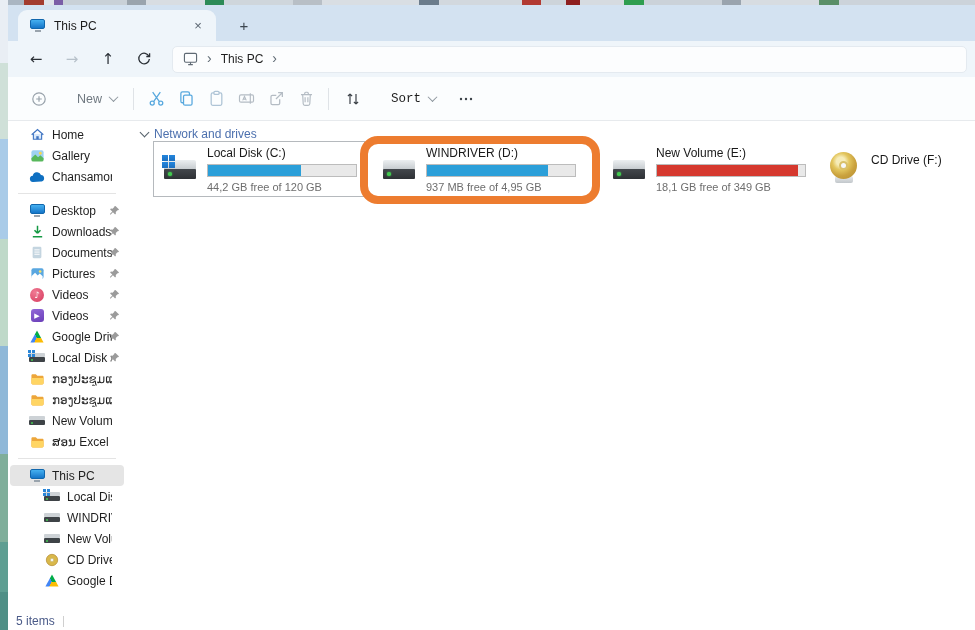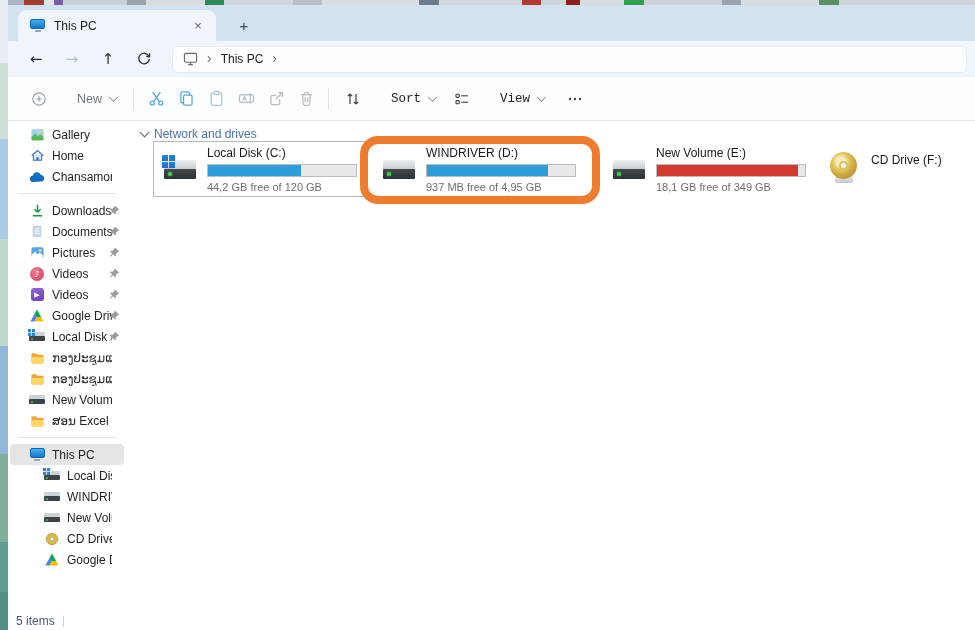--- a/index.html
+++ b/index.html
@@ -235,74 +235,76 @@
       </div>
       <div class="tsep"></div>
       <div class="tbtn">
         <svg width="16" height="16" viewBox="0 0 16 16">
           <path d="M5 13V3M5 3 2.9 5.1M5 3l2.1 2.1" fill="none" stroke="#3c4248" stroke-width="1.2"></path>
           <path d="M11 3v10M11 13l-2.1-2.1M11 13l2.1-2.1" fill="none" stroke="#3c4248" stroke-width="1.2"></path>
         </svg>
         <span class="tbtn-label dark">Sort</span>
         <span class="chev"></span>
       </div>
-      <div class="tbtn">
-        <svg width="16" height="16" viewBox="0 0 16 16">
-          <rect x="2" y="3.2" width="3.2" height="3.2" rx="0.8" fill="none" stroke="#3c4248" stroke-width="1.1"></rect>
-          <path d="M7.2 4.8H14" stroke="#3c4248" stroke-width="1.1"></path>
-          <rect x="2" y="9.6" width="3.2" height="3.2" rx="0.8" fill="none" stroke="#3c4248" stroke-width="1.1"></rect>
-          <path d="M7.2 11.2H14" stroke="#3c4248" stroke-width="1.1"></path>
-        </svg>
-        <span class="tbtn-label dark">View</span>
-        <span class="chev"></span>
-      </div>
       <div class="ticon" style="margin-left:6px">
         <svg width="16" height="16" viewBox="0 0 16 16">
           <circle cx="3" cy="8" r="1.2" fill="#3c4248"></circle>
             <circle cx="8" cy="8" r="1.2" fill="#3c4248"></circle>
             <circle cx="13" cy="8" r="1.2" fill="#3c4248"></circle>
         </svg>
       </div>
     </div>
 
     <div class="content">
 
       <div class="sidebar">
 
         <div class="srow">
           <span class="sicon">
             <svg width="15" height="15" viewBox="0 0 16 16">
+                <path d="M1.8 8.3 8 2.7l6.2 5.6" fill="none" stroke="#3f74c2" stroke-width="1.4"></path>
+                <path d="M3.6 7.4V13h8.8V7.4" fill="#d8e8fb" stroke="#3f74c2" stroke-width="1.2"></path>
+                <path d="M6.7 13V9.8h2.6V13" fill="#3f74c2"></path>
+              </svg>
+          </span>
+            <span class="lbl">Home</span>
+        </div>
+        <div class="srow">
+          <span class="sicon">
+            <svg width="15" height="15" viewBox="0 0 16 16">
                 <rect x="1.5" y="2.5" width="13" height="11" rx="2" fill="#9ed1f2"></rect>
                 <circle cx="11" cy="5.6" r="1.5" fill="#f9d64a"></circle>
                 <path d="M1.5 10.8 5.6 6.9l3 3 2.4-2.3 3.5 3.4v1.5a2 2 0 0 1-2 2H3.5a2 2 0 0 1-2-2z" fill="#58b85c"></path>
               </svg>
           </span>
             <span class="lbl">Gallery</span>
         </div>
         <div class="srow">
           <span class="sicon">
-            <svg width="15" height="15" viewBox="0 0 16 16">
-                <path d="M1.8 8.3 8 2.7l6.2 5.6" fill="none" stroke="#3f74c2" stroke-width="1.4"></path>
-                <path d="M3.6 7.4V13h8.8V7.4" fill="#d8e8fb" stroke="#3f74c2" stroke-width="1.2"></path>
-                <path d="M6.7 13V9.8h2.6V13" fill="#3f74c2"></path>
-              </svg>
-          </span>
-            <span class="lbl">Home</span>
-        </div>
-        <div class="srow">
-          <span class="sicon">
             <svg width="16" height="12" viewBox="0 0 16 12">
                 <path d="M4.2 11a3.1 3.1 0 0 1-.4-6.2A4.3 4.3 0 0 1 12 3.9a3.3 3.3 0 0 1 .6 6.5 3 3 0 0 1-.6.06z" fill="#0e6fc1"></path>
               </svg>
           </span>
             <span class="lbl">Chansamone - Mi</span>
         </div>
 
         <div class="sdivider"></div>
 
+        <div class="srow">
+          <span class="sicon">
+              <span class="monitor-blue">
+                <span class="scr"></span>
+                <span class="std"></span>
+              </span>
+            </span>
+          <span class="lbl">Desktop</span>
+          <svg class="pin" viewBox="0 0 16 16">
+              <path d="M9.4 1.4 14.6 6.6l-1.3 1.2-.9-.2-2.6 2.6.3 2.3-1.2 1.2-3.2-3.2-3.5 3.5-.9-.9 3.5-3.5L1.6 6.4l1.2-1.2 2.3.3 2.6-2.6-.3-.9z" fill="#7a7a7a"></path>
+            </svg>
+        </div>
         <div class="srow">
           <span class="sicon">
             <svg width="15" height="15" viewBox="0 0 16 16">
                 <path d="M8 1.8v8M8 9.8 4.8 6.6M8 9.8l3.2-3.2" fill="none" stroke="#149943" stroke-width="1.6"></path>
                 <path d="M3 13.6h10" stroke="#149943" stroke-width="1.6"></path>
               </svg>
           </span>
           <span class="lbl">Downloads</span>
           <svg class="pin" viewBox="0 0 16 16">
               <path d="M9.4 1.4 14.6 6.6l-1.3 1.2-.9-.2-2.6 2.6.3 2.3-1.2 1.2-3.2-3.2-3.5 3.5-.9-.9 3.5-3.5L1.6 6.4l1.2-1.2 2.3.3 2.6-2.6-.3-.9z" fill="#7a7a7a"></path>

